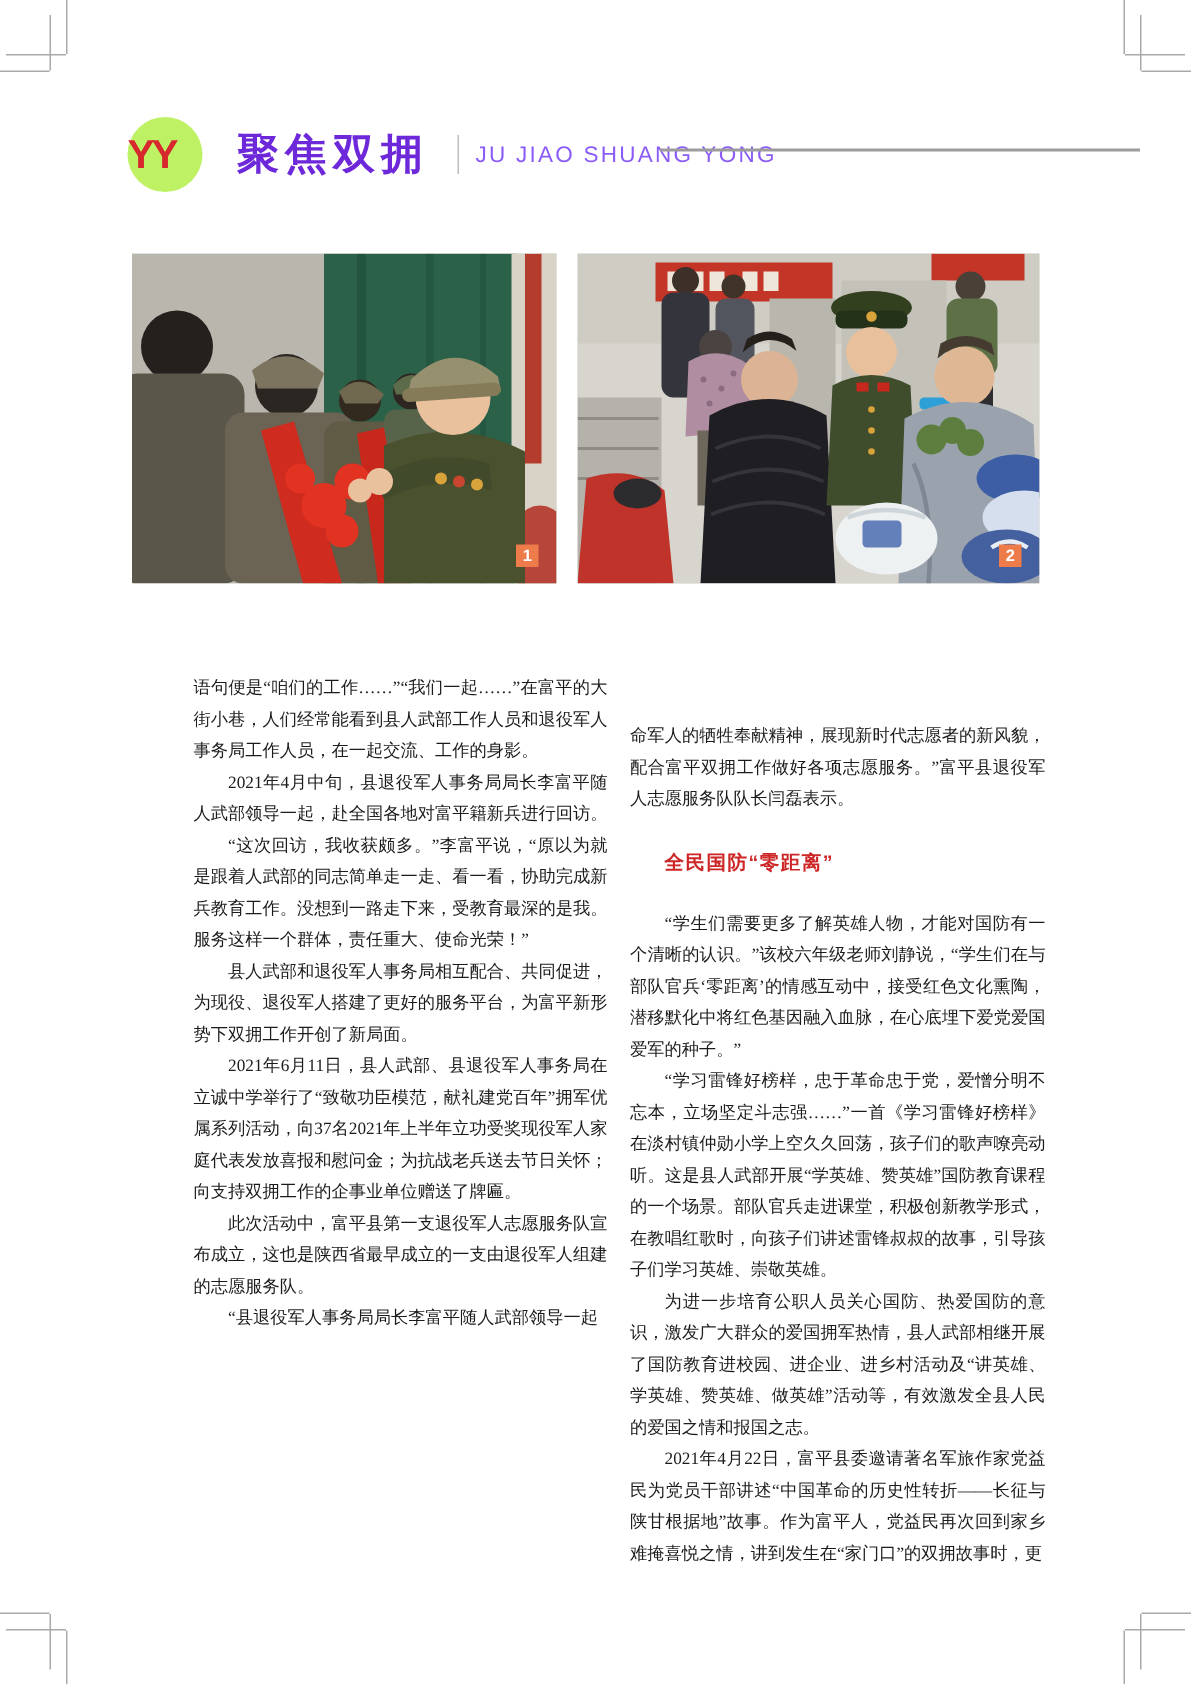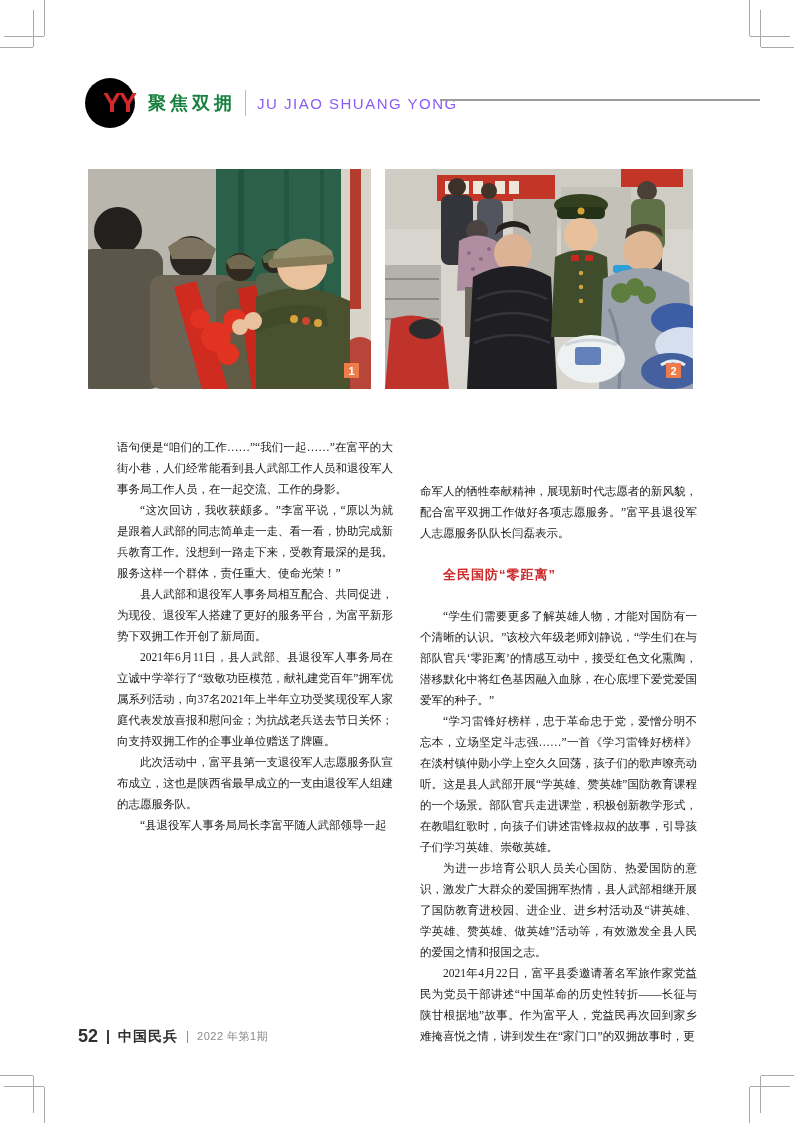--- a/index.html
+++ b/index.html
@@ -4,40 +4,40 @@
 <style>
   html,body{margin:0;padding:0;background:#ffffff;}
   .page{position:relative;width:794px;height:1123px;background:#fff;overflow:hidden;
         font-family:"Liberation Sans","DejaVu Sans",sans-serif;}
 
   
   .cmline{position:absolute;background:#a9a9a9;}
 
   
   .header{position:absolute;left:85px;top:78px;height:50px;display:flex;align-items:center;}
-  .logo-circle{width:50px;height:50px;border-radius:50%;background:#000000;
-               display:flex;align-items:center;justify-content:flex-end;margin-right:11px;}
+  .logo-circle{width:50px;height:50px;border-radius:50%;background:#bef264;
+               display:flex;align-items:center;justify-content:flex-start;margin-right:11px;}
   .logo-yy{color:#d7282d;font-size:27px;font-weight:bold;letter-spacing:-2px;}
-  .sec-title{margin:2px;font-size:18px;font-weight:bold;color:#15803d;letter-spacing:4px;}
+  .sec-title{margin:12px;font-size:28px;font-weight:bold;color:#6d28d9;letter-spacing:4px;}
   .vdiv{width:1px;height:26px;background:#bcbcbc;margin:0 11px 0 7px;}
   .sec-sub{font-size:15px;color:#8b5cf6;letter-spacing:1.5px;text-align:center;}
   .header-rule{position:absolute;left:440px;top:99px;width:320px;height:0;border-top:2px solid #9c9c9c;}
 
   
   .photo{position:absolute;top:169px;overflow:hidden;background:#cdcdc8;}
   .photo1{left:88px;width:283px;height:220px;}
   .photo2{left:385px;width:308px;height:220px;}
   .photo svg{display:block;width:100%;height:100%;}
   .badge{position:absolute;right:12px;bottom:11px;width:15px;height:15px;background:#ee7c4b;
          color:#fff;font-size:11px;font-weight:bold;display:flex;align-items:center;justify-content:center;}
 
   
   .col{position:absolute;top:437px;font-family:"Liberation Serif","DejaVu Serif",serif;
        font-size:11.5px;line-height:21px;color:#1b1b1b;text-align:justify;text-justify:inter-ideograph;}
-  .col1{left:117px;width:276px;}
+  .col1{left:129px;width:276px;margin-top:12px;}
   .col2{left:420px;width:277px;margin-top:44px;}
   .col p{margin:0;text-indent:2em;}
   .col p.noindent{text-indent:0;}
   .red-heading{margin:20px 0 21px 0;padding-left:23px;font-family:"Liberation Sans","DejaVu Sans",sans-serif;
                font-size:13px;font-weight:bold;color:#cd2626;line-height:21px;letter-spacing:1px;text-indent:0;}
 
   
   .footer{position:absolute;left:78px;top:1026px;display:flex;align-items:center;gap:9px;color:#2f2f2f;}
   .pagenum{font-size:18px;font-weight:bold;}
   .fdiv{width:2px;height:14px;background:#3a3a3a;}
@@ -193,37 +193,31 @@
       <path d="M276 196 q12 -8 24 0" stroke="#e8edf5" stroke-width="3" fill="none"></path>
       <ellipse cx="206" cy="190" rx="34" ry="24" fill="#eef1f2"></ellipse>
       <rect x="190" y="178" width="26" height="18" rx="3" fill="#4a6cb1" opacity="0.85"></rect>
       <path d="M180 176 q26 -10 52 0" stroke="#cfd6da" stroke-width="3" fill="none"></path>
     </svg>
     <span class="badge">2</span>
   </figure>
 
   <div class="col col1">
     <p class="noindent">语句便是“咱们的工作……”“我们一起……”在富平的大街小巷，人们经常能看到县人武部工作人员和退役军人事务局工作人员，在一起交流、工作的身影。</p>
+    <p>2021年4月中旬，县退役军人事务局局长李富平随人武部领导一起，赴全国各地对富平籍新兵进行回访。</p>
     <p>“这次回访，我收获颇多。”李富平说，“原以为就是跟着人武部的同志简单走一走、看一看，协助完成新兵教育工作。没想到一路走下来，受教育最深的是我。服务这样一个群体，责任重大、使命光荣！”</p>
     <p>县人武部和退役军人事务局相互配合、共同促进，为现役、退役军人搭建了更好的服务平台，为富平新形势下双拥工作开创了新局面。</p>
     <p>2021年6月11日，县人武部、县退役军人事务局在立诚中学举行了“致敬功臣模范，献礼建党百年”拥军优属系列活动，向37名2021年上半年立功受奖现役军人家庭代表发放喜报和慰问金；为抗战老兵送去节日关怀；向支持双拥工作的企事业单位赠送了牌匾。</p>
     <p>此次活动中，富平县第一支退役军人志愿服务队宣布成立，这也是陕西省最早成立的一支由退役军人组建的志愿服务队。</p>
     <p>“县退役军人事务局局长李富平随人武部领导一起</p>
   </div>
 
   <div class="col col2">
     <p class="noindent">命军人的牺牲奉献精神，展现新时代志愿者的新风貌，配合富平双拥工作做好各项志愿服务。”富平县退役军人志愿服务队队长闫磊表示。</p>
     <h3 class="red-heading">全民国防“零距离”</h3>
     <p>“学生们需要更多了解英雄人物，才能对国防有一个清晰的认识。”该校六年级老师刘静说，“学生们在与部队官兵‘零距离’的情感互动中，接受红色文化熏陶，潜移默化中将红色基因融入血脉，在心底埋下爱党爱国爱军的种子。”</p>
     <p>“学习雷锋好榜样，忠于革命忠于党，爱憎分明不忘本，立场坚定斗志强……”一首《学习雷锋好榜样》在淡村镇仲勋小学上空久久回荡，孩子们的歌声嘹亮动听。这是县人武部开展“学英雄、赞英雄”国防教育课程的一个场景。部队官兵走进课堂，积极创新教学形式，在教唱红歌时，向孩子们讲述雷锋叔叔的故事，引导孩子们学习英雄、崇敬英雄。</p>
     <p>为进一步培育公职人员关心国防、热爱国防的意识，激发广大群众的爱国拥军热情，县人武部相继开展了国防教育进校园、进企业、进乡村活动及“讲英雄、学英雄、赞英雄、做英雄”活动等，有效激发全县人民的爱国之情和报国之志。</p>
     <p>2021年4月22日，富平县委邀请著名军旅作家党益民为党员干部讲述“中国革命的历史性转折——长征与陕甘根据地”故事。作为富平人，党益民再次回到家乡难掩喜悦之情，讲到发生在“家门口”的双拥故事时，更</p>
   </div>
 
-  <div class="footer">
-    <span class="pagenum">52</span>
-    <span class="fdiv"></span>
-    <span class="mag">中国民兵</span>
-    <span class="fdiv2"></span>
-    <span class="issue">2022 年第1期</span>
-  </div>
 
 </div>
 
 </body></html>

